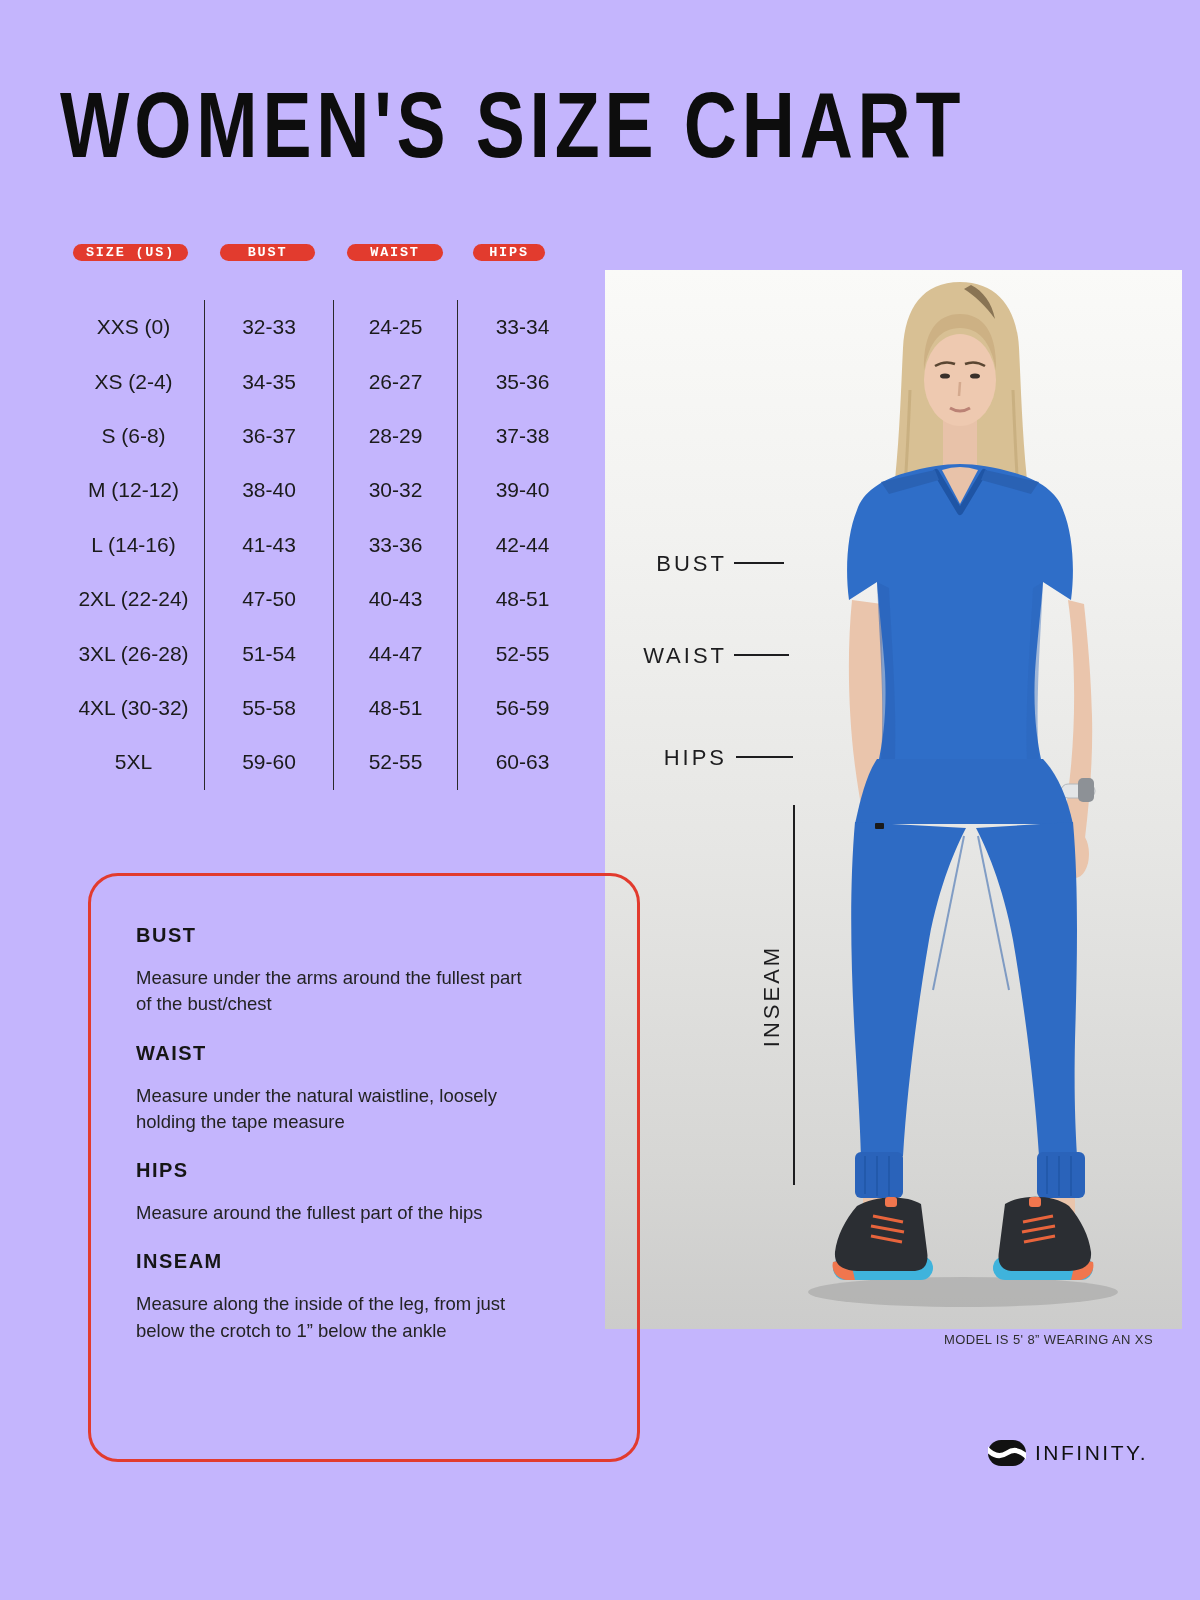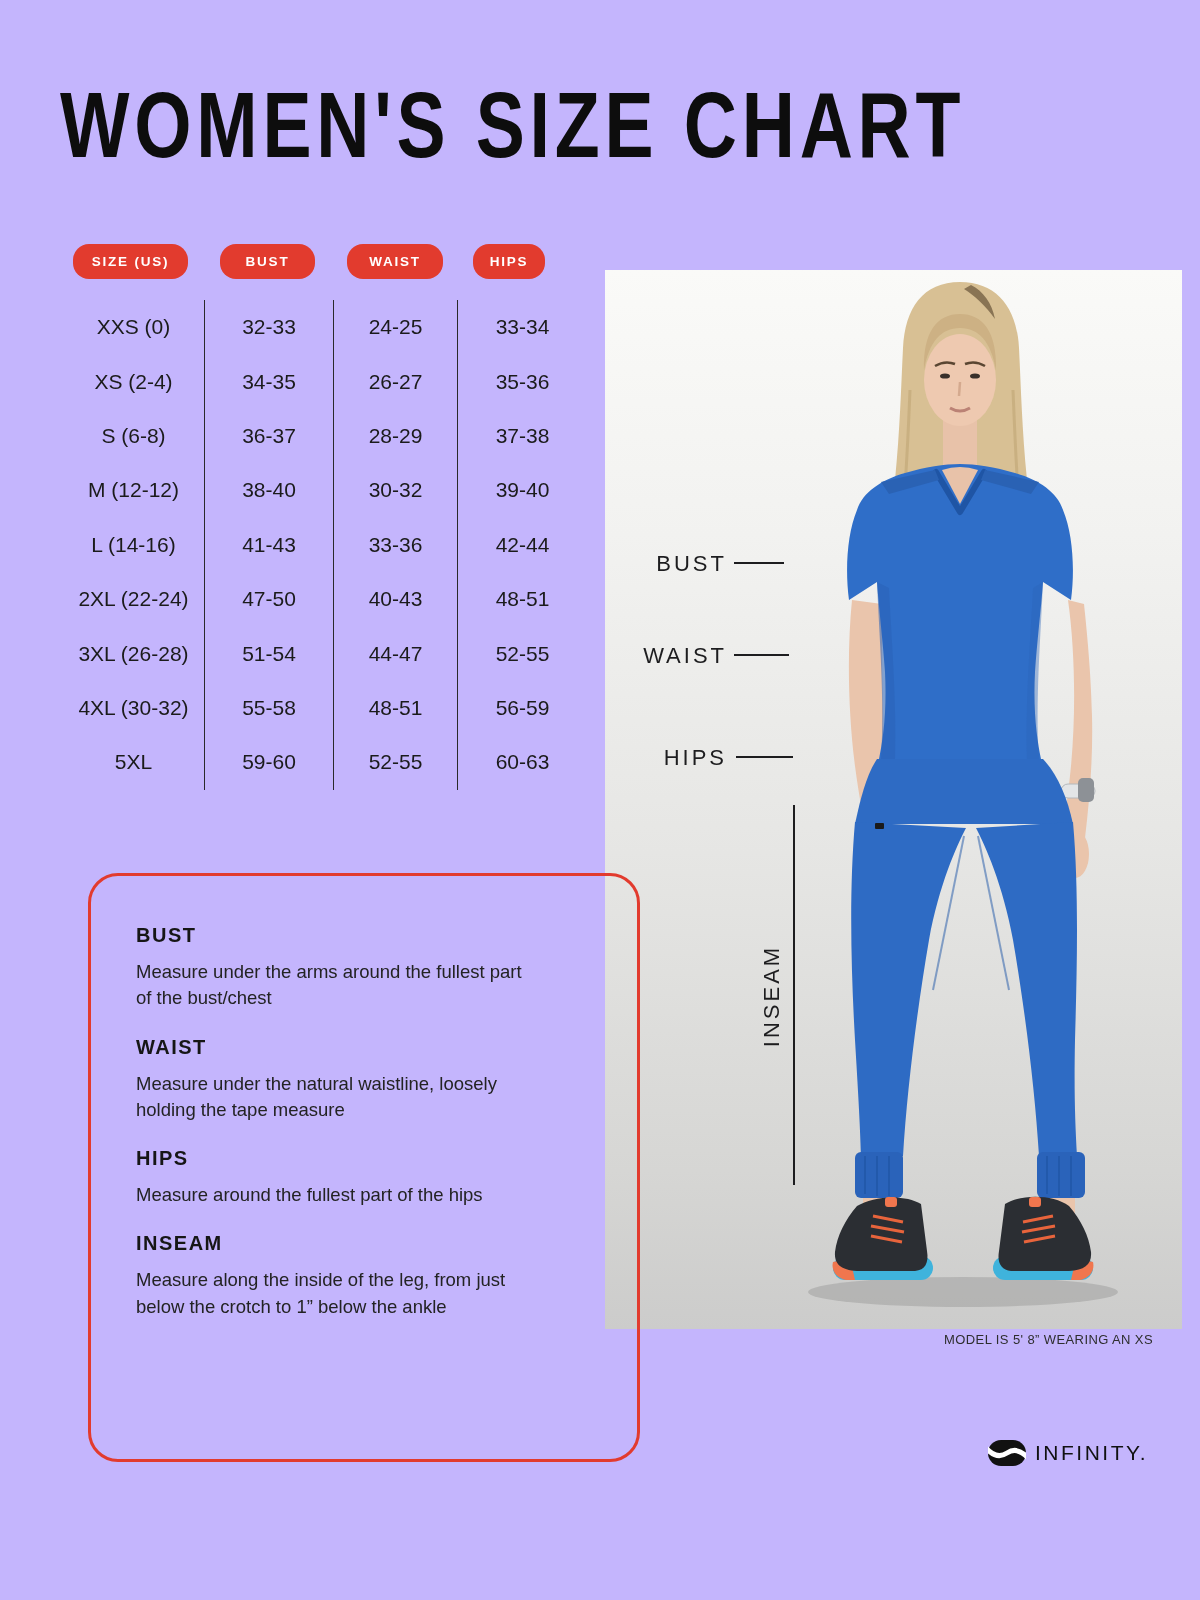--- a/index.html
+++ b/index.html
@@ -5,23 +5,23 @@
   html,body{margin:0;padding:0;}
   body{font-family:"Liberation Sans", sans-serif; background:#ffffff;}
   .page{position:relative;width:1200px;height:1600px;background:#c4b5fd;overflow:hidden;}
 
   
   .title{position:absolute;left:60px;top:79px;font-size:92px;font-weight:700;
          letter-spacing:6px;color:#0d0d0d;white-space:nowrap;line-height:1;
          transform:scaleX(0.80);transform-origin:left top;}
 
   
-  .pill{position:absolute;top:244px;height:35px;background:#e23b2e;border-radius:16px;
+  .pill{position:absolute;top:244px;height:17px;background:#e23b2e;border-radius:16px;
         color:#ffffff;font-size:13.5px;font-weight:700;letter-spacing:1.8px;
-        display:flex;align-items:center;justify-content:center;}
+        display:flex;align-items:center;justify-content:center;font-family:Liberation Mono, monospace;}
   .pill.size{left:73px;width:115px;}
   .pill.bust{left:220px;width:95px;}
   .pill.waist{left:347px;width:96px;}
   .pill.hips{left:473px;width:72px;}
 
   
   .size-table{position:absolute;left:63px;top:300px;width:524px;}
   .trow{display:grid;grid-template-columns:141px 129px 124px 130px;height:54.4px;}
   .tcell{display:flex;align-items:center;justify-content:center;
          font-size:21px;color:#1b1b1b;border-left:1.5px solid #2a2a2a;}
@@ -45,21 +45,21 @@
 
   .caption{position:absolute;left:800px;top:1332px;width:353px;text-align:right;
            font-size:13px;letter-spacing:0.4px;color:#2e2e2e;}
 
   
   .htm-box{position:absolute;left:88px;top:873px;width:552px;height:589px;
            border:3px solid #e23b2e;border-radius:30px;box-sizing:border-box;
            padding:48px 55px 0 45px;background:transparent;z-index:5;}
   .htm-title{font-size:30px;font-weight:700;letter-spacing:2.5px;color:#141414;margin:0 0 32px 0;}
   .htm-sub{font-size:20px;font-weight:700;letter-spacing:1.5px;color:#161616;margin:0 0 10px 0;}
-  .htm-text{font-size:18.5px;line-height:1.42;color:#232323;margin:12px 0 24px 0;white-space:pre-line;}
+  .htm-text{font-size:18.5px;line-height:1.42;color:#232323;margin:18px 0 24px 0;white-space:pre-line;}
 
   
   .brand{position:absolute;left:988px;top:1440px;display:flex;align-items:center;gap:9px;}
   .brand-name{font-size:21px;font-weight:400;letter-spacing:2.5px;color:#111111;white-space:nowrap;}
 </style>
 </head>
 <body>
 
 <div class="page">
 

